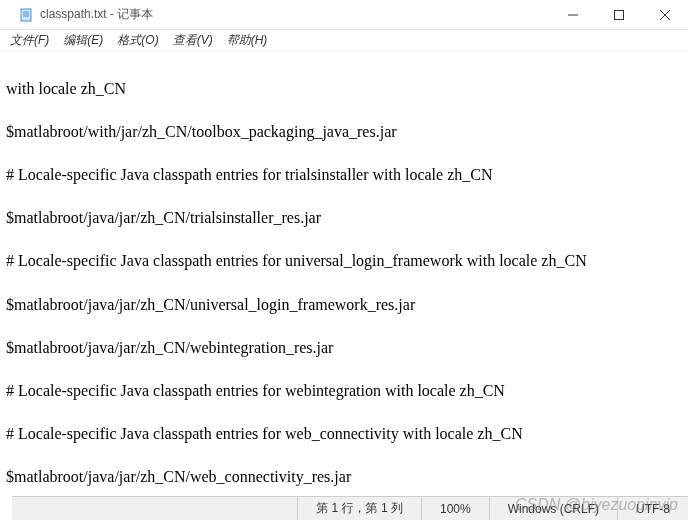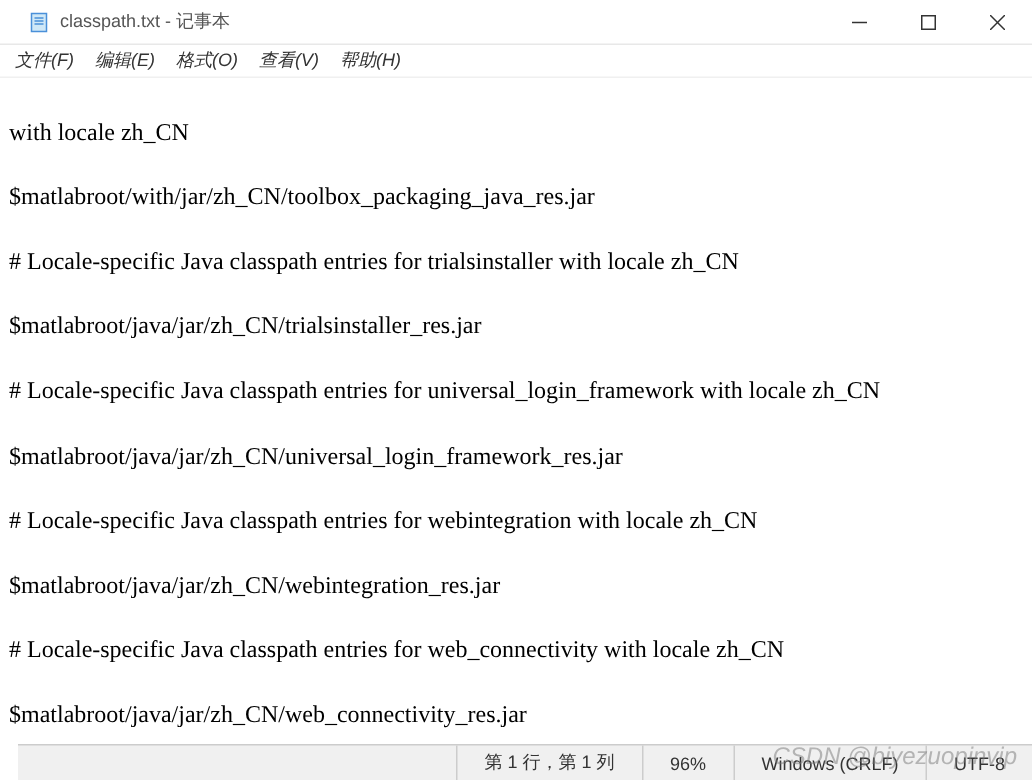--- a/index.html
+++ b/index.html
@@ -134,28 +134,28 @@
   <span>帮助(H)</span>
 </div>
 
 <div class="content">
 <span class="line">with locale zh_CN</span>
 <span class="line">$matlabroot/with/jar/zh_CN/toolbox_packaging_java_res.jar</span>
 <span class="line"># Locale-specific Java classpath entries for trialsinstaller with locale zh_CN</span>
 <span class="line">$matlabroot/java/jar/zh_CN/trialsinstaller_res.jar</span>
 <span class="line"># Locale-specific Java classpath entries for universal_login_framework with locale zh_CN</span>
 <span class="line">$matlabroot/java/jar/zh_CN/universal_login_framework_res.jar</span>
+<span class="line">$matlabroot/java/jar/zh_CN/webintegration_res.jar</span>
 <span class="line"># Locale-specific Java classpath entries for webintegration with locale zh_CN</span>
-<span class="line">$matlabroot/java/jar/zh_CN/webintegration_res.jar</span>
 <span class="line"># Locale-specific Java classpath entries for web_connectivity with locale zh_CN</span>
 <span class="line">$matlabroot/java/jar/zh_CN/web_connectivity_res.jar</span>
 
 </div>
 
 <div class="statusbar">
   <div class="cell spacer"></div>
   <div class="cell">第 1 行，第 1 列</div>
-  <div class="cell">96%</div>
+  <div class="cell">100%</div>
   <div class="cell">Windows (CRLF)</div>
   <div class="cell">UTF-8</div>
 </div>
 
 <div class="watermark">CSDN @biyezuopinvip</div>
 
 </body></html>

